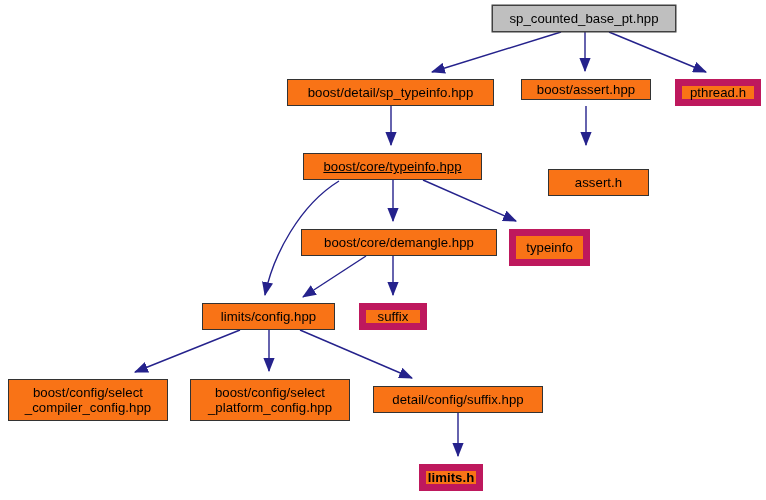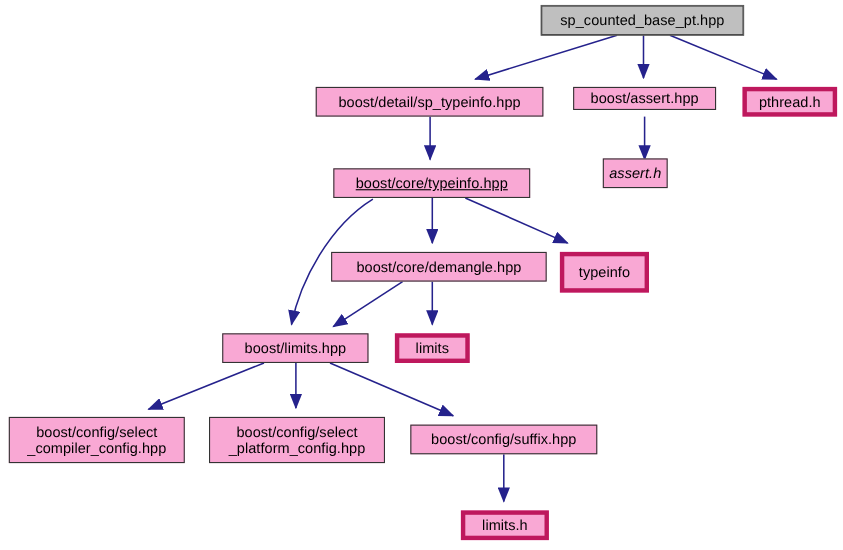--- a/index.html
+++ b/index.html
@@ -27,39 +27,39 @@
     height: 500px;
     pointer-events: none;
   }
   .node {
     position: absolute;
     box-sizing: border-box;
     display: flex;
     align-items: center;
     justify-content: center;
     text-align: center;
-    background: #f9a8d4;
+    background: #f97316;
     border: 1px solid #404040;
     color: #000000;
     font-size: 13.2px;
     line-height: 15px;
     letter-spacing: 0.05px;
     white-space: pre-line;
     cursor: default;
   }
   .node.root {
     background: #bfbfbf;
     border: 1px solid #404040;
     box-shadow: 0 0 0 0.5px #404040;
   }
   .node.internal {
     border: 1.3px solid #333333;
   }
   .node.external {
-    border: 4px solid #be185d;
+    border: 7px solid #be185d;
   }
   .node .label {
     display: block;
     width: 100%;
     padding: 0 3px;
   }
 </style>
 </head>
 <body>
 
@@ -88,26 +88,26 @@
         <line x1="458" y1="413" x2="458" y2="456" stroke="#25228c" stroke-width="1.4" marker-end="url(#arrowhead)"></line>
       </g>
   </svg>
 
   <div id="nodes-layer">
       <div class="node root" style="left: 492px; top: 5px; width: 184px; height: 27px;"><span class="label">sp_counted_base_pt.hpp</span></div>
       <div class="node internal" style="left: 287px; top: 79px; width: 207px; height: 27px;"><span class="label">boost/detail/sp_typeinfo.hpp</span></div>
       <div class="node internal" style="left: 521px; top: 79px; width: 130px; height: 21px;"><span class="label">boost/assert.hpp</span></div>
       <div class="node external" style="left: 675px; top: 79px; width: 86px; height: 27px;"><span class="label">pthread.h</span></div>
       <div class="node internal" style="left: 303px; top: 153px; width: 179px; height: 27px; text-decoration: underline;"><span class="label">boost/core/typeinfo.hpp</span></div>
-      <div class="node internal" style="left: 548px; top: 144px; width: 59px; height: 27px; font-style: italic;"><span class="label">assert.h</span></div>
+      <div class="node internal" style="left: 548px; top: 169px; width: 101px; height: 27px;"><span class="label">assert.h</span></div>
       <div class="node internal" style="left: 301px; top: 229px; width: 196px; height: 27px;"><span class="label">boost/core/demangle.hpp</span></div>
       <div class="node external" style="left: 509px; top: 229px; width: 81px; height: 37px;"><span class="label">typeinfo</span></div>
-      <div class="node internal" style="left: 202px; top: 303px; width: 133px; height: 27px;"><span class="label">boost/limits.hpp</span></div>
-      <div class="node external" style="left: 359px; top: 303px; width: 68px; height: 27px;"><span class="label">limits</span></div>
+      <div class="node internal" style="left: 202px; top: 303px; width: 133px; height: 27px;"><span class="label">limits/config.hpp</span></div>
+      <div class="node external" style="left: 359px; top: 303px; width: 68px; height: 27px;"><span class="label">suffix</span></div>
       <div class="node internal" style="left: 8px; top: 379px; width: 160px; height: 42px;"><span class="label">boost/config/select
 _compiler_config.hpp</span></div>
       <div class="node internal" style="left: 190px; top: 379px; width: 160px; height: 42px;"><span class="label">boost/config/select
 _platform_config.hpp</span></div>
-      <div class="node internal" style="left: 373px; top: 386px; width: 170px; height: 27px;"><span class="label">boost/config/suffix.hpp</span></div>
-      <div class="node external" style="left: 419px; top: 464px; width: 80px; height: 27px;"><span class="label">limits.h</span></div>
+      <div class="node internal" style="left: 373px; top: 386px; width: 170px; height: 27px;"><span class="label">detail/config/suffix.hpp</span></div>
+      <div class="node external" style="left: 419px; top: 464px; width: 64px; height: 27px; font-weight: bold;"><span class="label">limits.h</span></div>
     </div>
 
 </div>
 
 </body></html>

